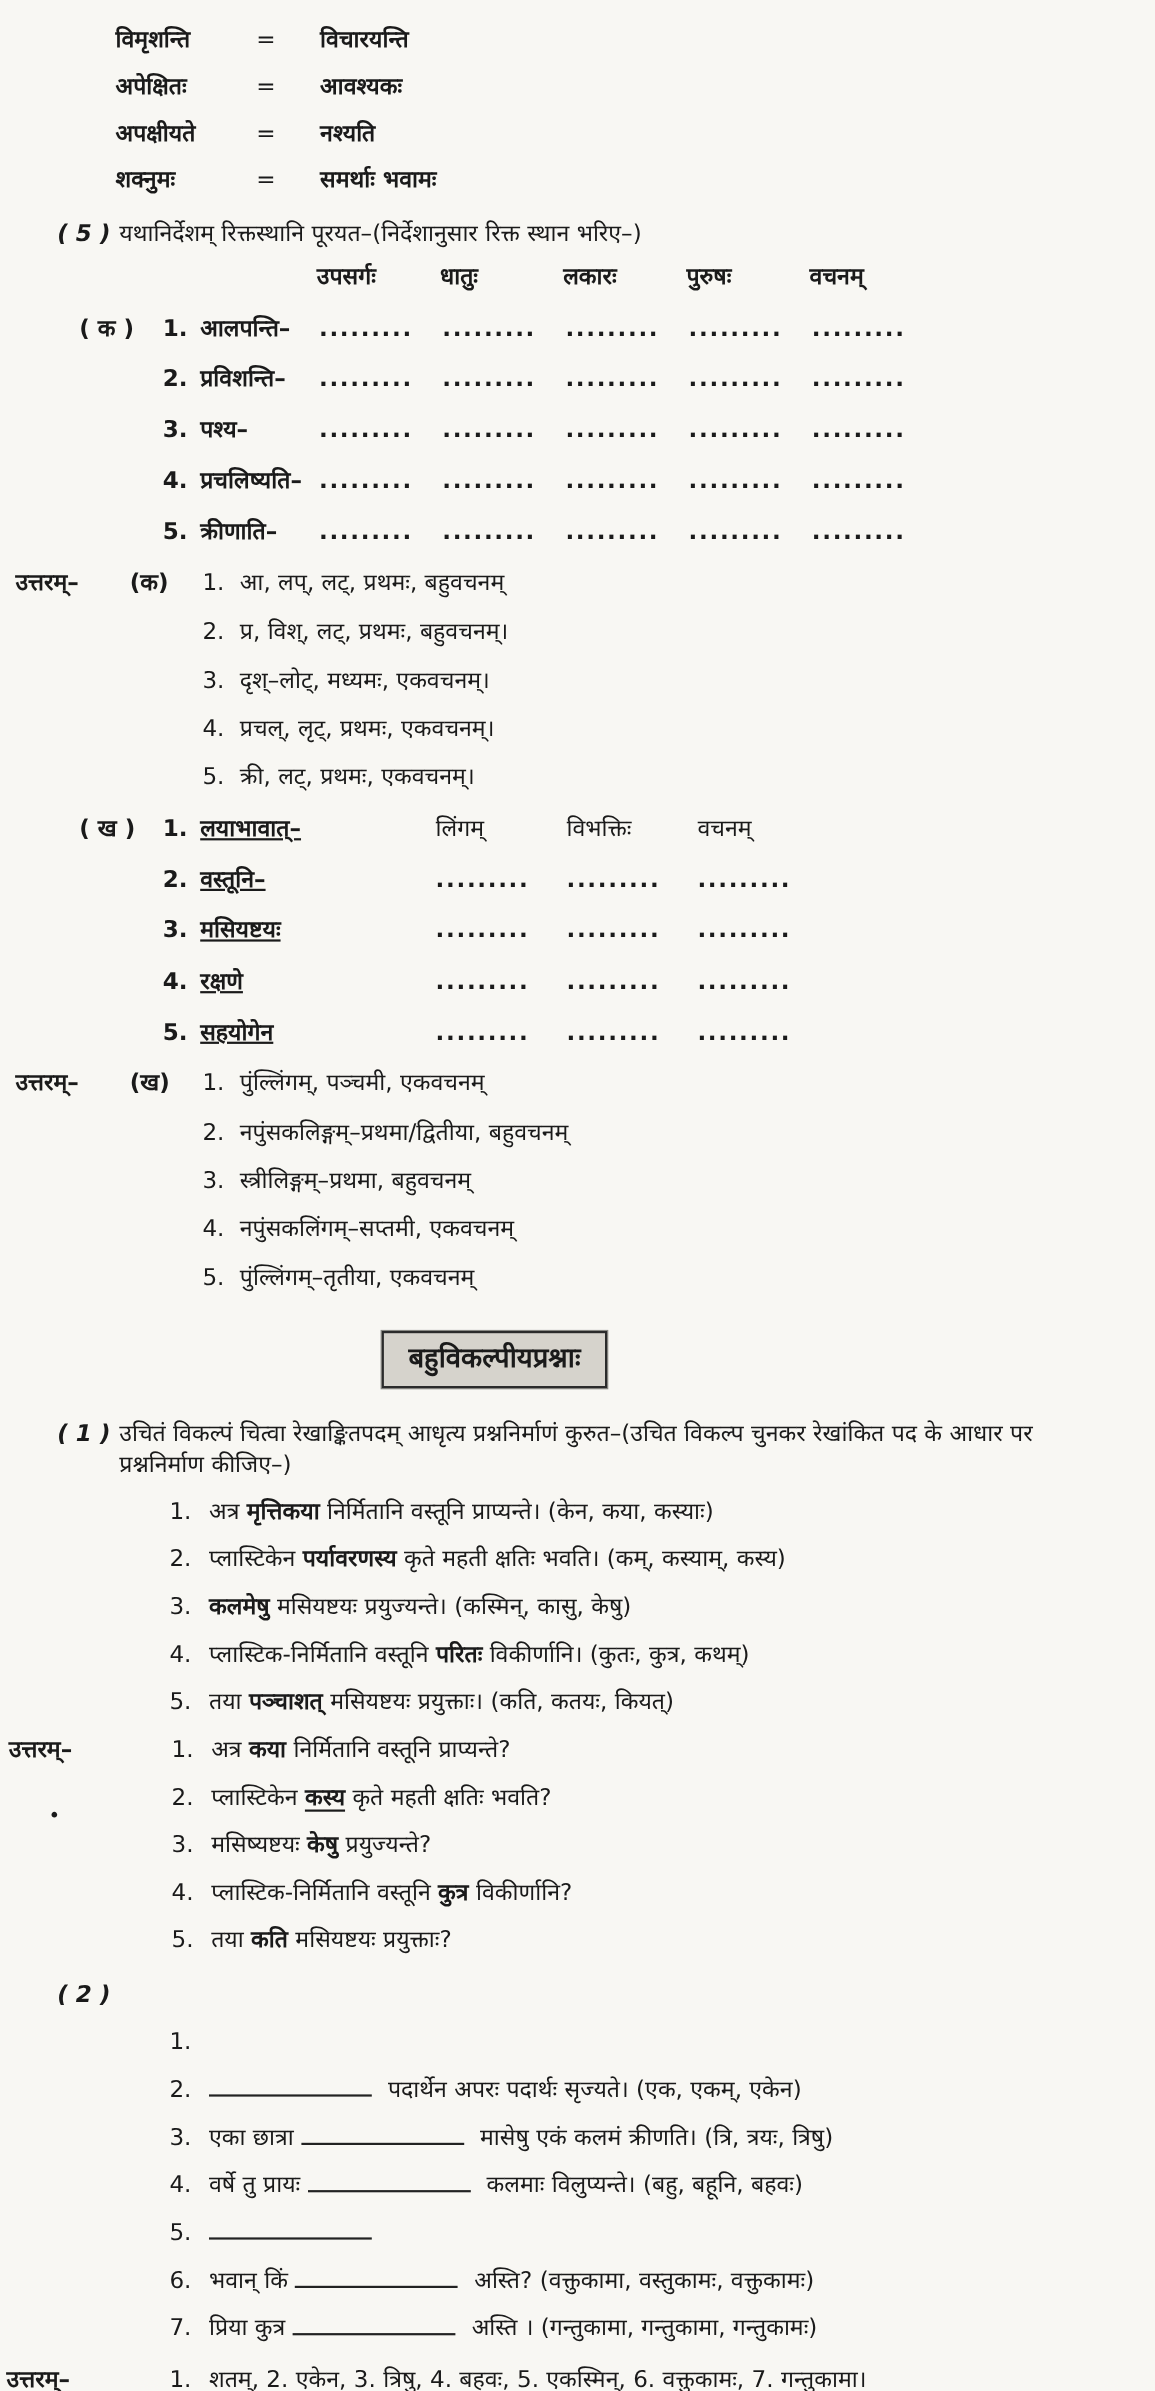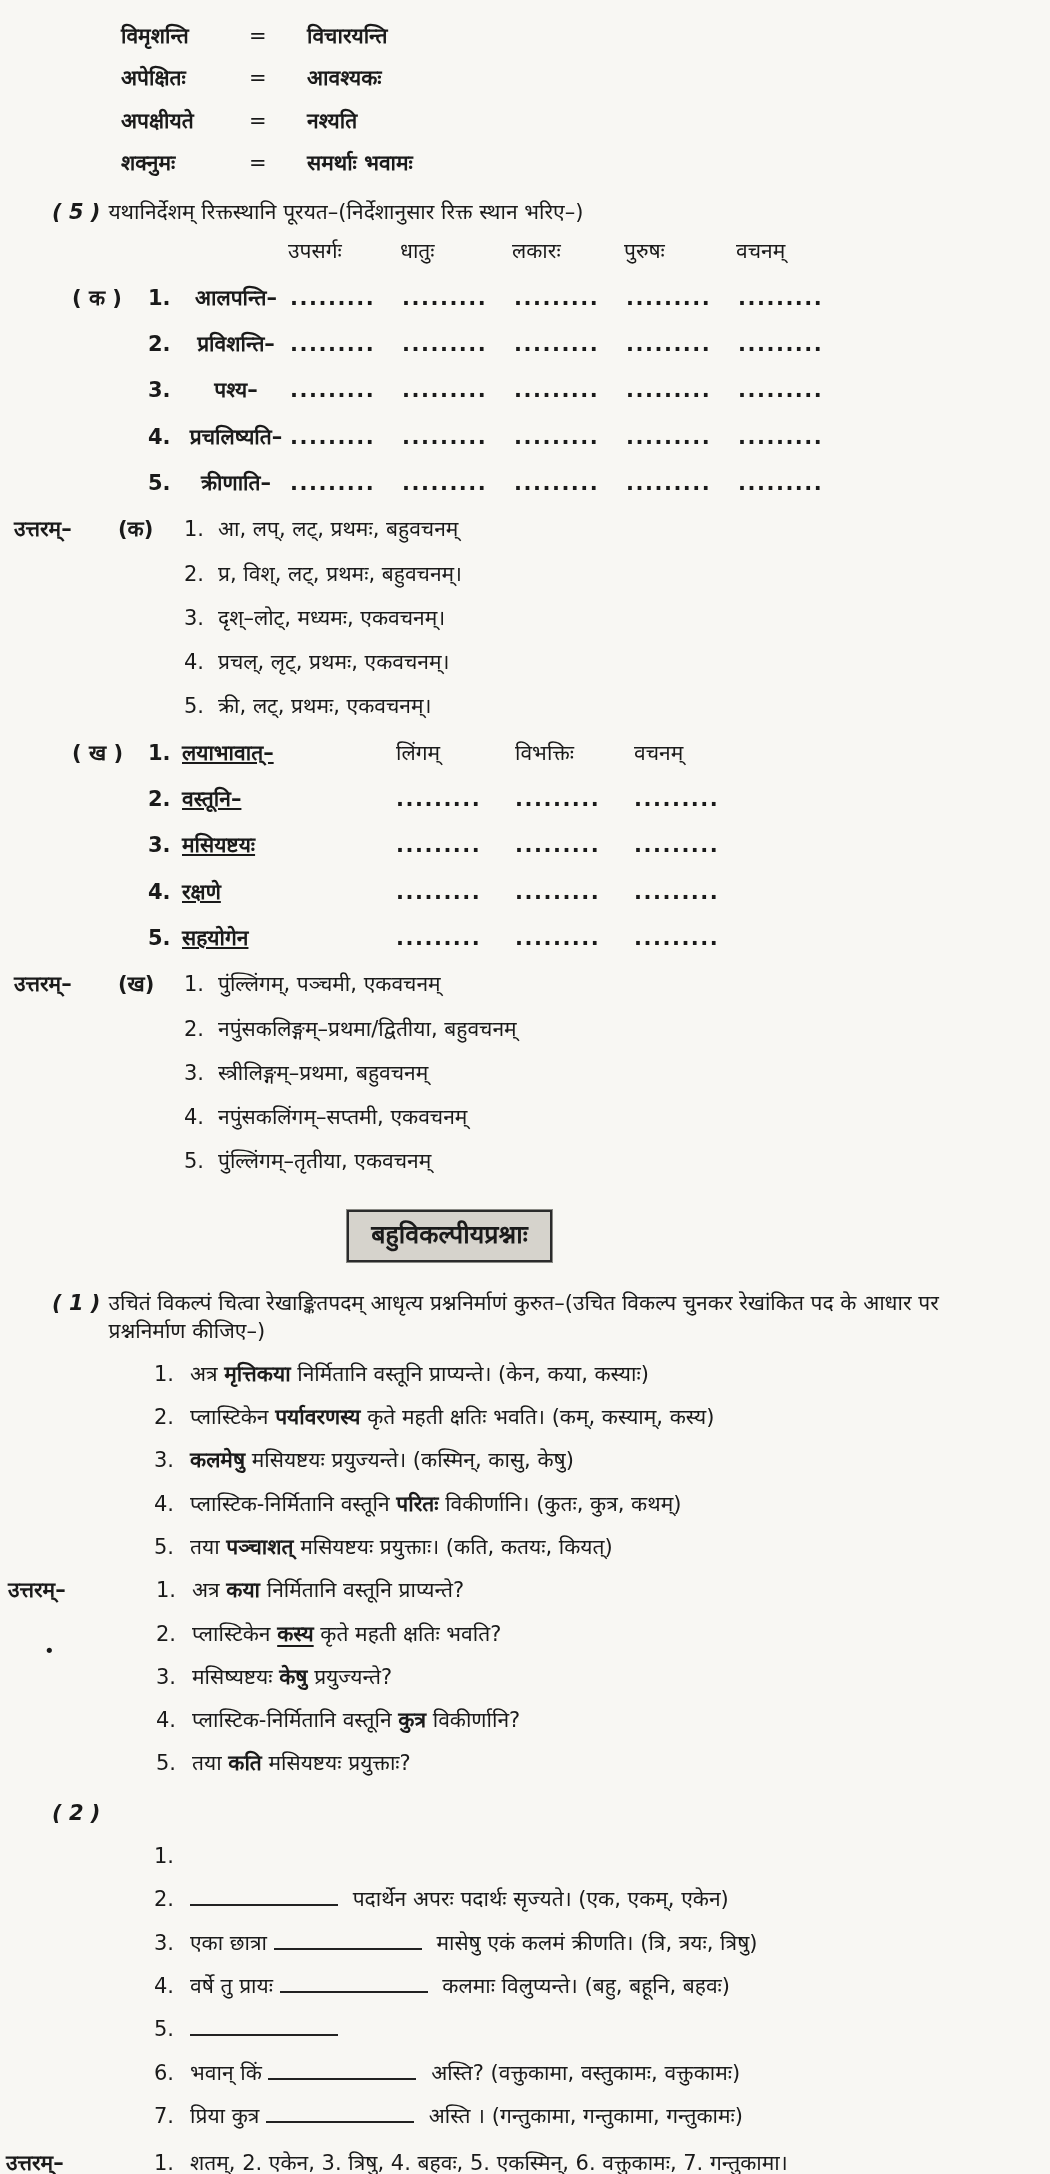--- a/index.html
+++ b/index.html
@@ -7,41 +7,41 @@
     width:1050px;
     background:#f8f7f3;
     color:#1a1a1a;
     font-family:"DejaVu Sans","Liberation Sans",sans-serif;
     font-size:21px;
     line-height:1.3;
   }
   .page { padding:8px 12px 20px 0; position:relative; }
 
   
-  .vocab-row { display:flex; align-items:baseline; margin:15px 16px; padding-left:105px; font-weight:700; }
+  .vocab-row { display:flex; align-items:baseline; margin:15px 0; padding-left:105px; font-weight:700; }
   .vocab-word { width:128px; }
   .vocab-eq { width:58px; text-align:left; font-weight:400; }
   .vocab-meaning { }
 
   
   .q-head { display:flex; align-items:baseline; margin:22px 0 12px 52px; }
   .qnum { font-style:italic; font-weight:700; margin-right:8px; white-space:nowrap; }
   .q-head .txt { max-width:850px; }
   .title-sa { font-weight:400; }
   .title-hi { font-weight:400; }
 
   
-  .tbl-header { display:flex; padding-left:288px; margin:10px 0 6px 0; font-weight:400; }
+  .tbl-header { display:flex; padding-left:288px; margin:10px 0 6px 0; font-weight:700; }
   .tbl-header span { width:112px; }
 
   
   .ka-row { display:flex; align-items:baseline; margin:19px 0; }
   .rlabel { display:inline-block; width:76px; margin-left:72px; font-weight:700; white-space:nowrap; }
   .rnum { display:inline-block; width:34px; font-weight:700; }
-  .rword { display:inline-block; width:108px; font-weight:700; white-space:nowrap;text-align:center; }
+  .rword { display:inline-block; width:108px; font-weight:700; white-space:nowrap; }
   .dotcell { display:inline-block; width:112px; letter-spacing:1.5px; font-weight:700; overflow:hidden; white-space:nowrap; }
 
   
   .kha-word { display:inline-block; width:200px; font-weight:700; white-space:nowrap;text-decoration:underline; }
   .kha-cell { display:inline-block; width:105px; overflow:hidden; white-space:nowrap;margin-left:14px; }
   .kha-cell.dots { letter-spacing:1.5px; font-weight:700; }
 
   
   .ans-row { display:flex; align-items:baseline; margin:17px 0; }
   .ans-label { display:inline-block; width:104px; margin-left:14px; font-weight:700; white-space:nowrap; }

